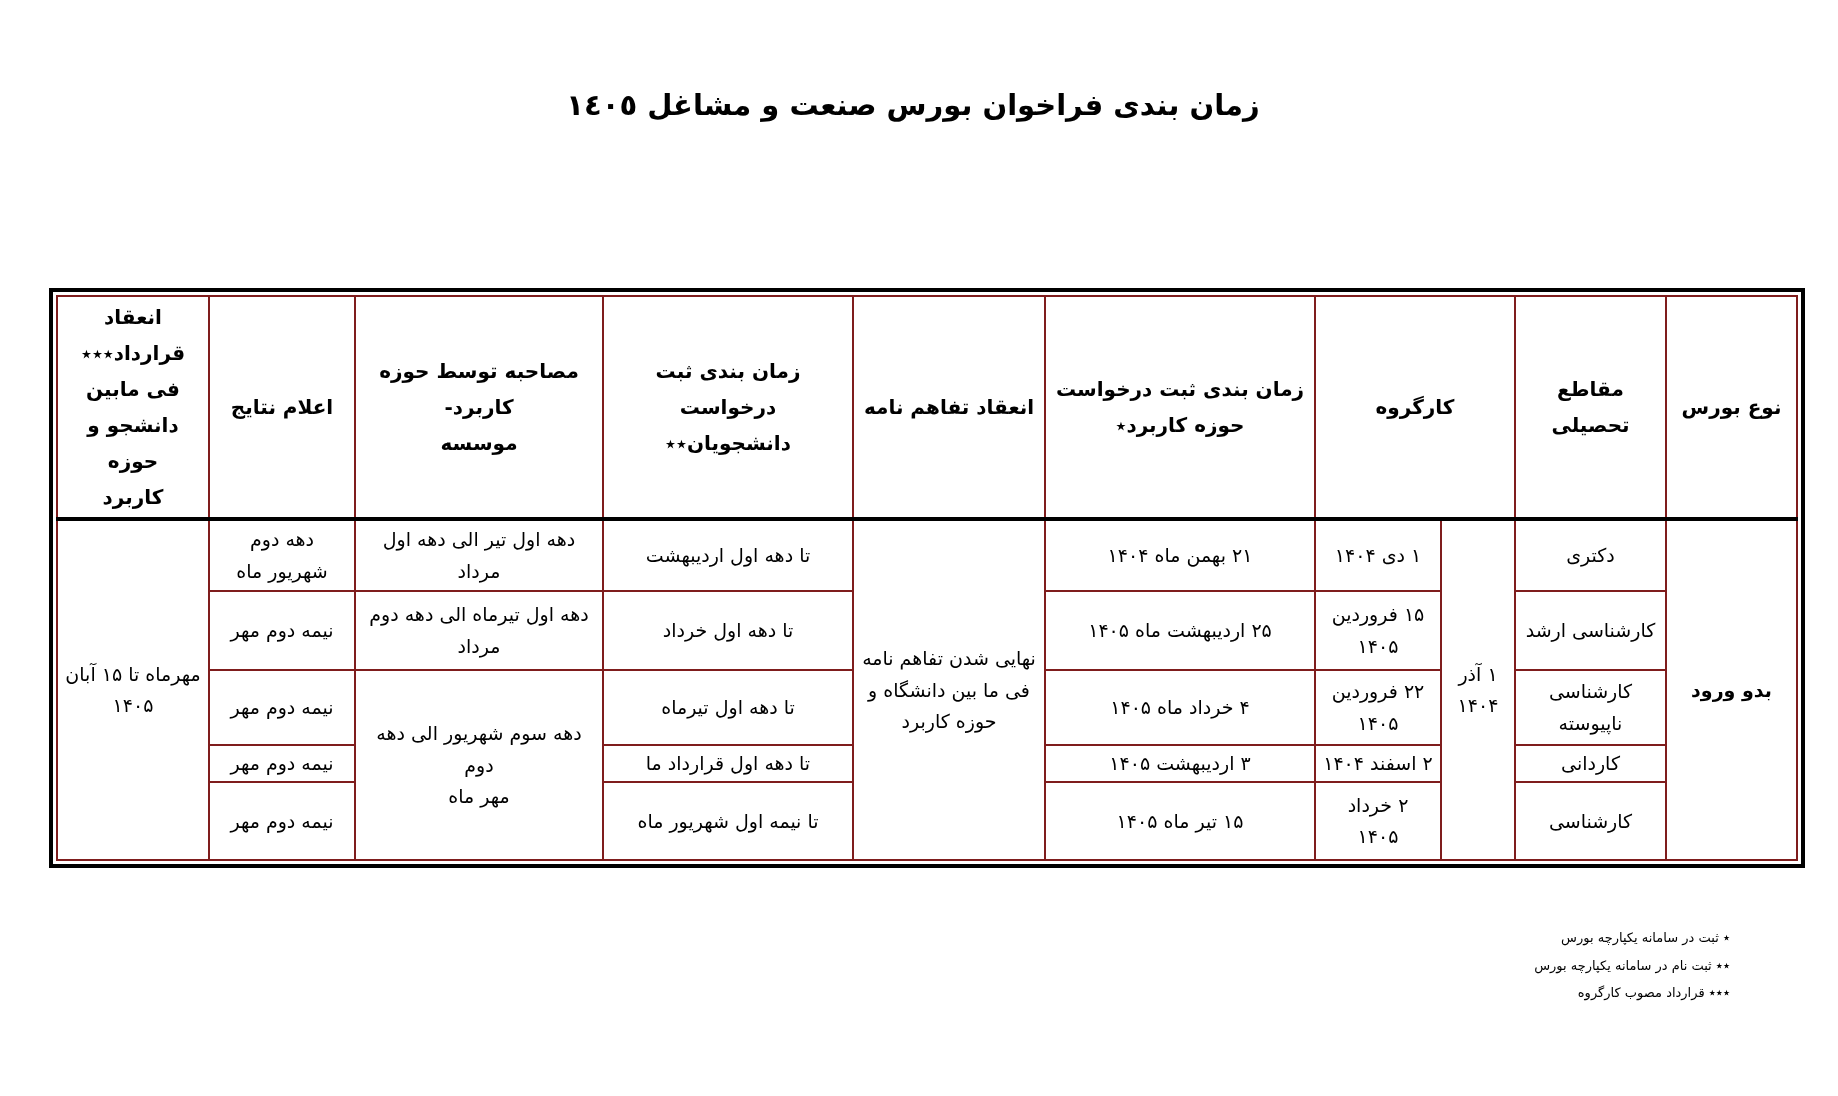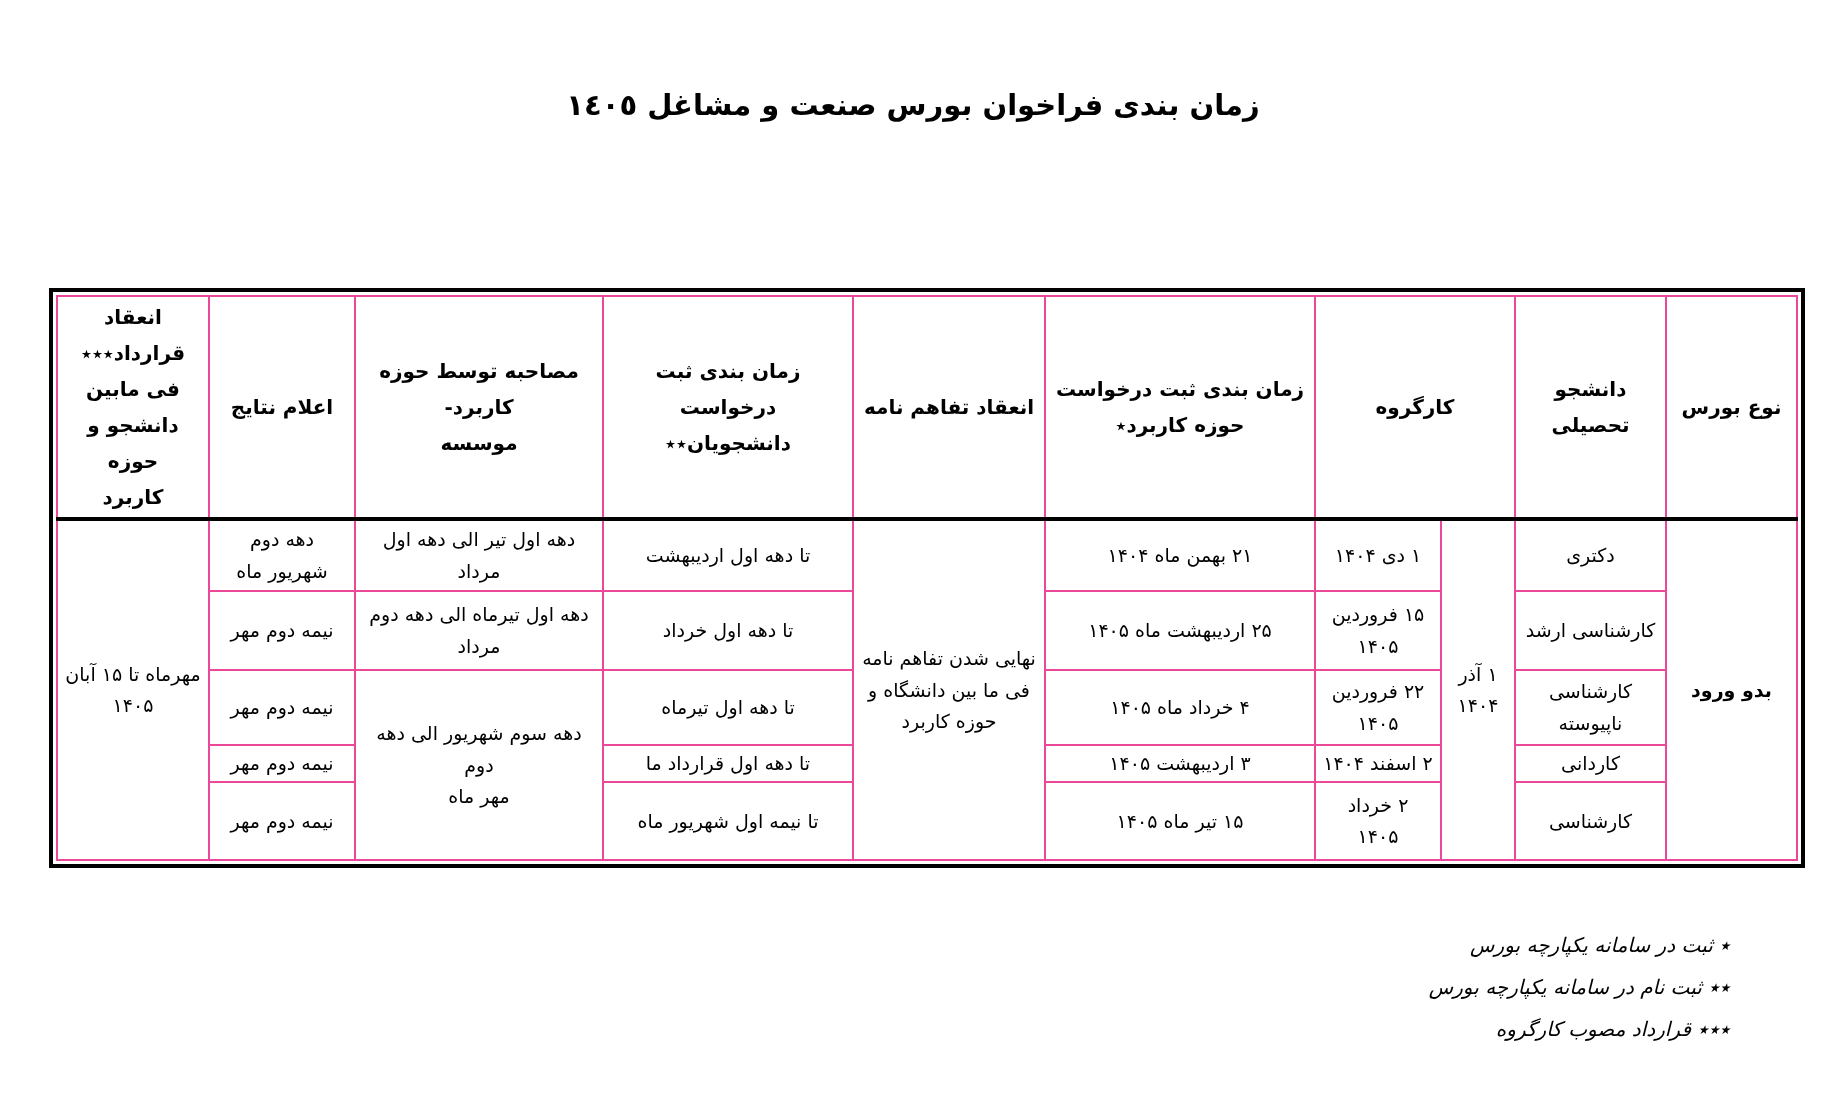--- a/index.html
+++ b/index.html
@@ -27,21 +27,21 @@
     margin: 166px 33px 0 0;
     background: #fff;
   }
   table.schedule {
     border-collapse: collapse;
     table-layout: fixed;
     border: 2px solid #000;
   }
   table.schedule th,
   table.schedule td {
-    border: 2px solid #ec4899;
+    border: 2px solid #7f1d1d;
     text-align: center;
     vertical-align: middle;
     white-space: pre-line;
     padding: 2px 6px;
     font-size: 19px;
     line-height: 1.65;
     overflow: hidden;
     margin-left: 47px;
   }
   table.schedule thead th {
@@ -56,23 +56,22 @@
   tr.row-3 { height: 75px; }
   tr.row-4 { height: 37px; }
   tr.row-5 { height: 78px; }
   td.entry-type {
     font-weight: bold;
     font-size: 21px;
   }
   .footnotes {
     margin: 56px 108px 0 0;
     text-align: right;
-    font-size: 20px;
+    font-size: 13px;
     line-height: 2.1;
-    font-style: italic;
   }
   .footnotes .fn-line { display: block; }
 </style>
 </head>
 <body>
 
 <h1 class="page-title">زمان بندی فراخوان بورس صنعت و مشاغل ١٤٠٥</h1>
 
 <div class="table-outer">
   <table class="schedule">
@@ -84,21 +83,21 @@
       <col style="width:270px">
       <col style="width:192px">
       <col style="width:250px">
       <col style="width:248px">
       <col style="width:146px">
       <col style="width:152px">
     </colgroup>
     <thead>
       <tr>
         <th>نوع بورس</th>
-        <th>دانشجو تحصیلی</th>
+        <th>مقاطع تحصیلی</th>
         <th colspan="2">کارگروه</th>
         <th>زمان بندی ثبت درخواست
 حوزه کاربرد٭</th>
         <th>انعقاد تفاهم نامه</th>
         <th>زمان بندی ثبت درخواست
 دانشجویان٭٭</th>
         <th>مصاحبه توسط حوزه کاربرد-
 موسسه</th>
         <th>اعلام نتایج</th>
         <th>انعقاد قرارداد٭٭٭

